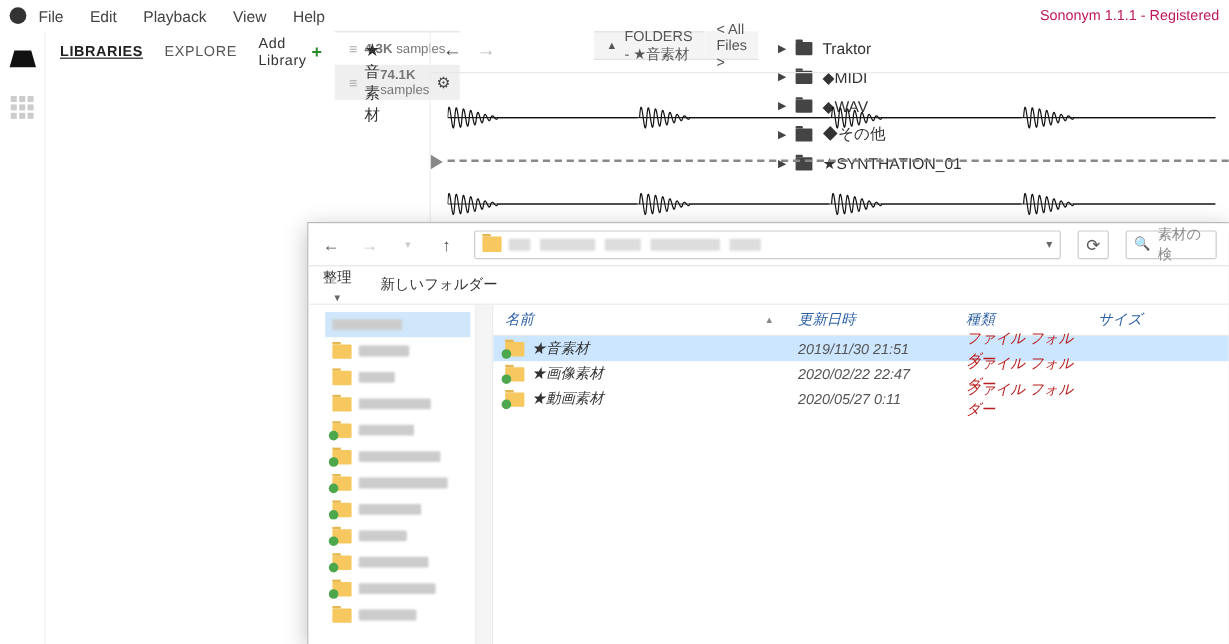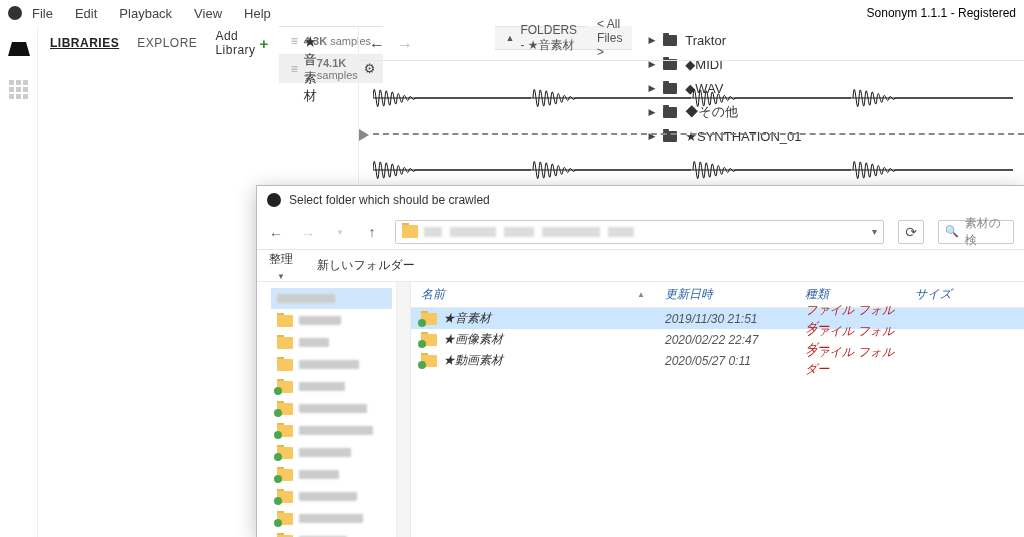--- a/index.html
+++ b/index.html
@@ -3,21 +3,21 @@
 <meta charset="utf-8">
 <style>
   * { margin: 0; padding: 0; box-sizing: border-box; font-family: "Segoe UI", "Hiragino Sans", sans-serif; }
   body { width: 1024px; height: 537px; overflow: hidden; background: #fff; color: #333; }
 
   
   .menubar { height: 26px; display: flex; align-items: center; padding: 0 8px; font-size: 13px; color: #444; }
   .menubar .app-icon { width: 14px; height: 14px; background: #333; border-radius: 50%; margin-right: 10px; }
   .menubar .menu-item { margin-right: 22px; cursor: pointer; }
   .menubar .spacer { flex: 1; }
-  .menubar .title-right { color: #000000; font-size: 12px; }
+  .menubar .title-right { color: #be185d; font-size: 12px; }
 
   
   .body-row { display: flex; height: calc(100% - 26px); }
 
   
   .iconrail { width: 38px; border-right: 1px solid #eee; display: flex; flex-direction: column; align-items: center; padding-top: 12px; }
   .iconrail .railbtn { width: 24px; height: 22px; margin-bottom: 18px; display: flex; align-items: center; justify-content: center; }
   .iconrail .drive { border-bottom: 14px solid #111; border-left: 4px solid transparent; border-right: 4px solid transparent; width: 22px; height: 0; }
   .iconrail .dots { display: grid; grid-template-columns: 5px 5px 5px; grid-template-rows: 5px 5px 5px; gap: 2px; }
   .iconrail .dots span { background: #ccc; }
@@ -227,24 +227,20 @@
                    M160 33 C162 3,164 63,166 33 C168 5,170 61,172 33 C174 8,176 58,178 33 C180 12,182 54,184 33 C186 18,188 48,190 33 C192 24,194 42,196 33 C198 28,200 38,202 33 L318 33
                    M320 33 C322 3,324 63,326 33 C328 5,330 61,332 33 C334 8,336 58,338 33 C340 12,342 54,344 33 C346 18,348 48,350 33 C352 24,354 42,356 33 C358 28,360 38,362 33 L478 33
                    M480 33 C482 3,484 63,486 33 C488 5,490 61,492 33 C494 8,496 58,498 33 C500 12,502 54,504 33 C506 18,508 48,510 33 C512 24,514 42,516 33 C518 28,520 38,522 33 L640 33"></path>
         </g>
       </svg>
     </div>
   </div>
 </div>
 
 <div class="dialog">
-  <div class="dlg-title">
-    <div class="ic"></div>
-    <span>Select folder which should be crawled</span>
-  </div>
   <div class="dlg-nav">
     <span class="nbtn">←</span>
     <span class="nbtn dim">→</span>
     <span class="nbtn dim" style="font-size:9px">▾</span>
     <span class="nbtn">↑</span>
     <div class="addr">
       <span class="fo"></span>
       <div class="crumbs">
         <span style="width:18px"></span>
           <span style="width:46px"></span>

